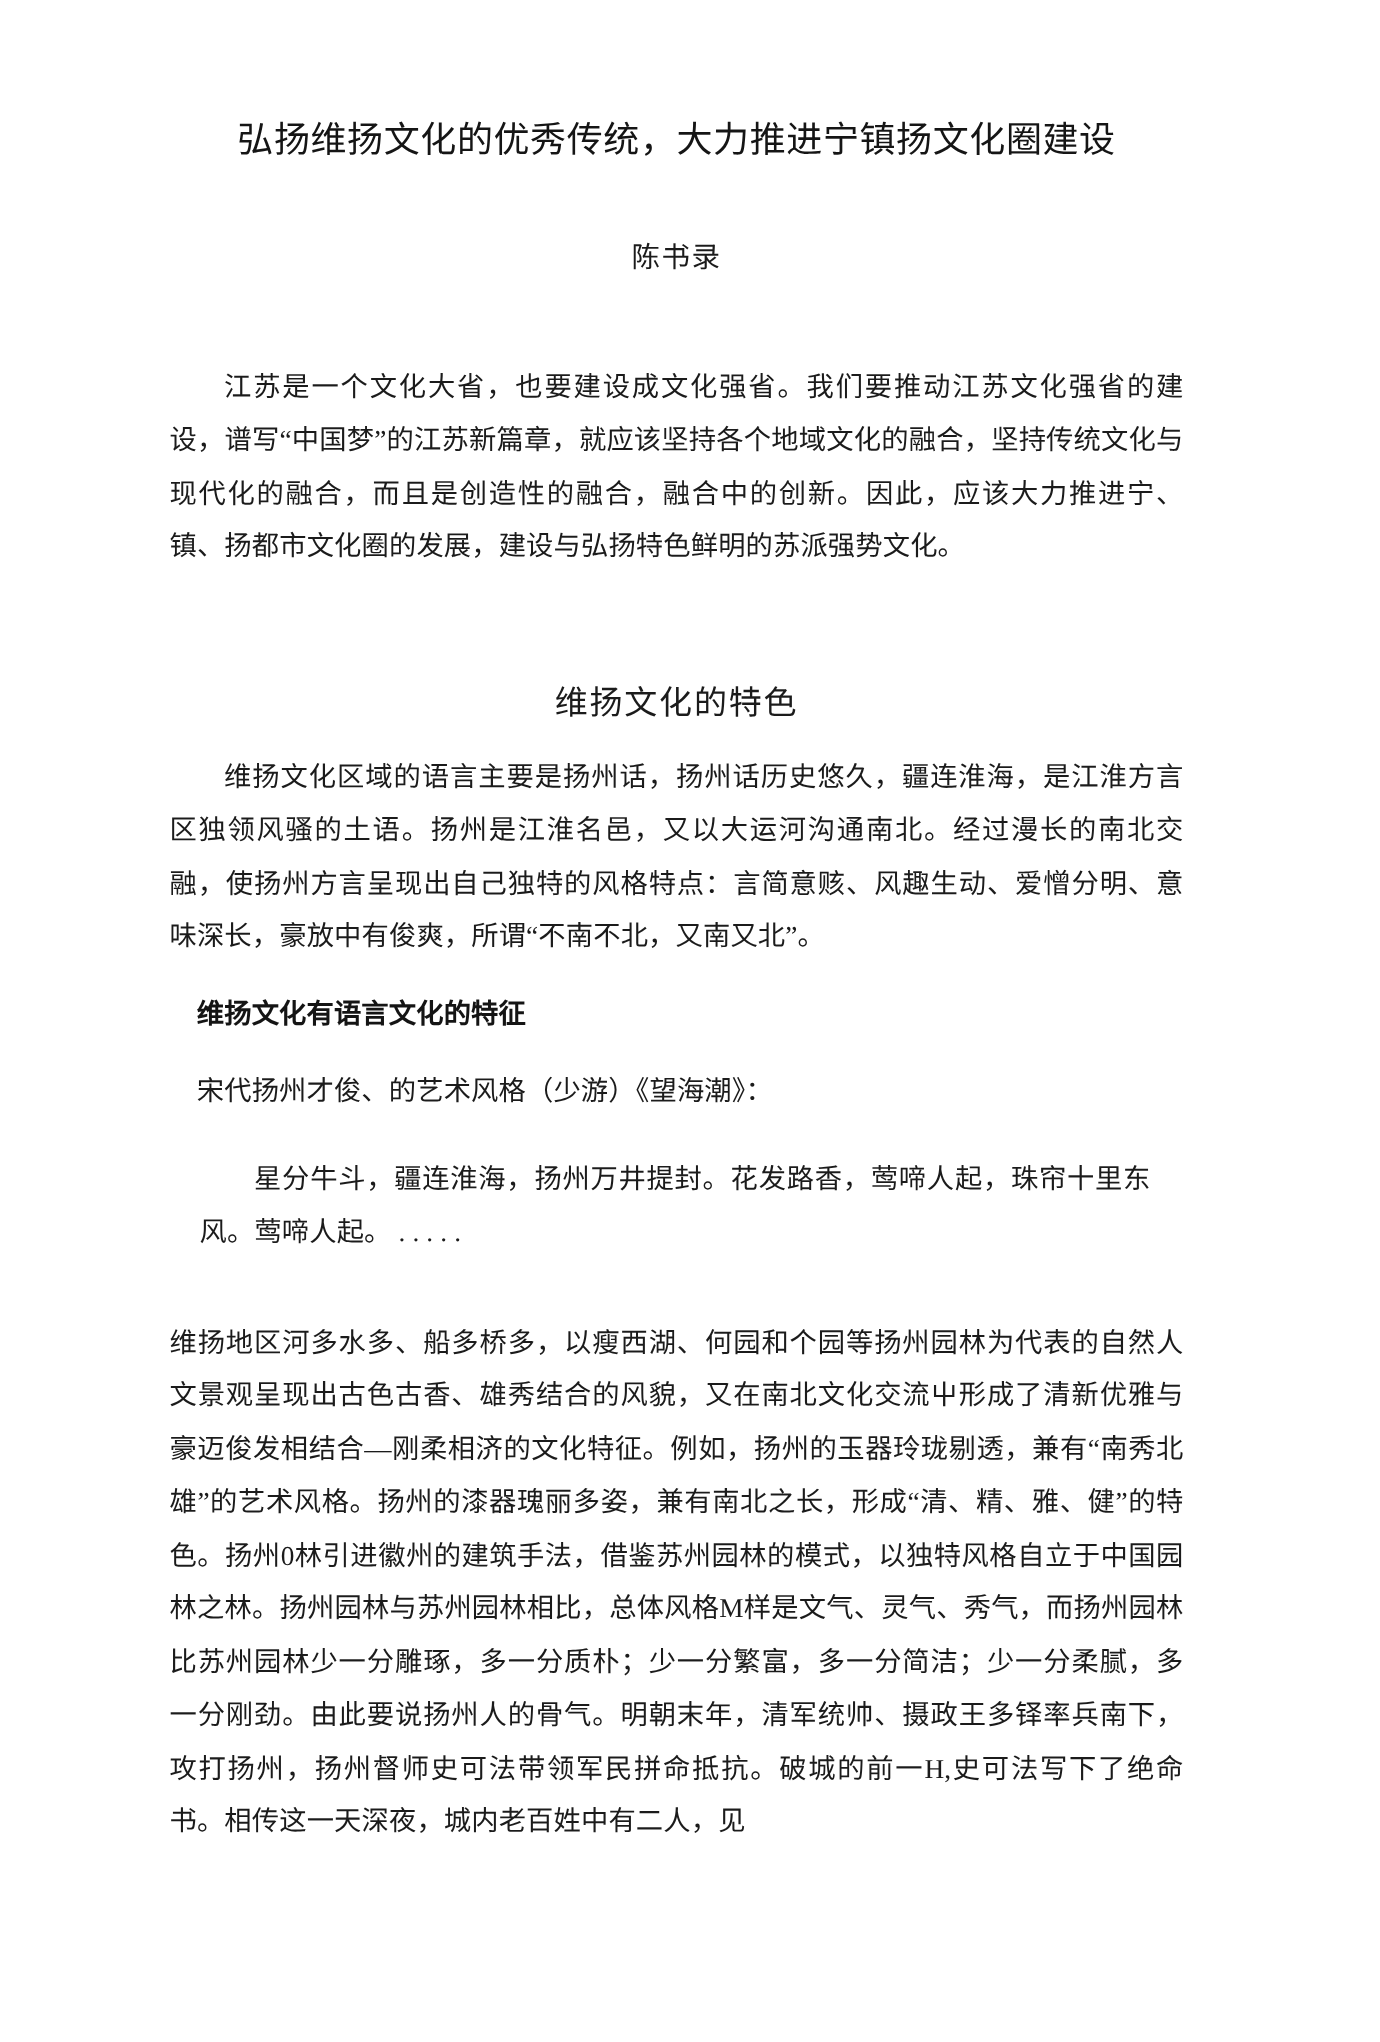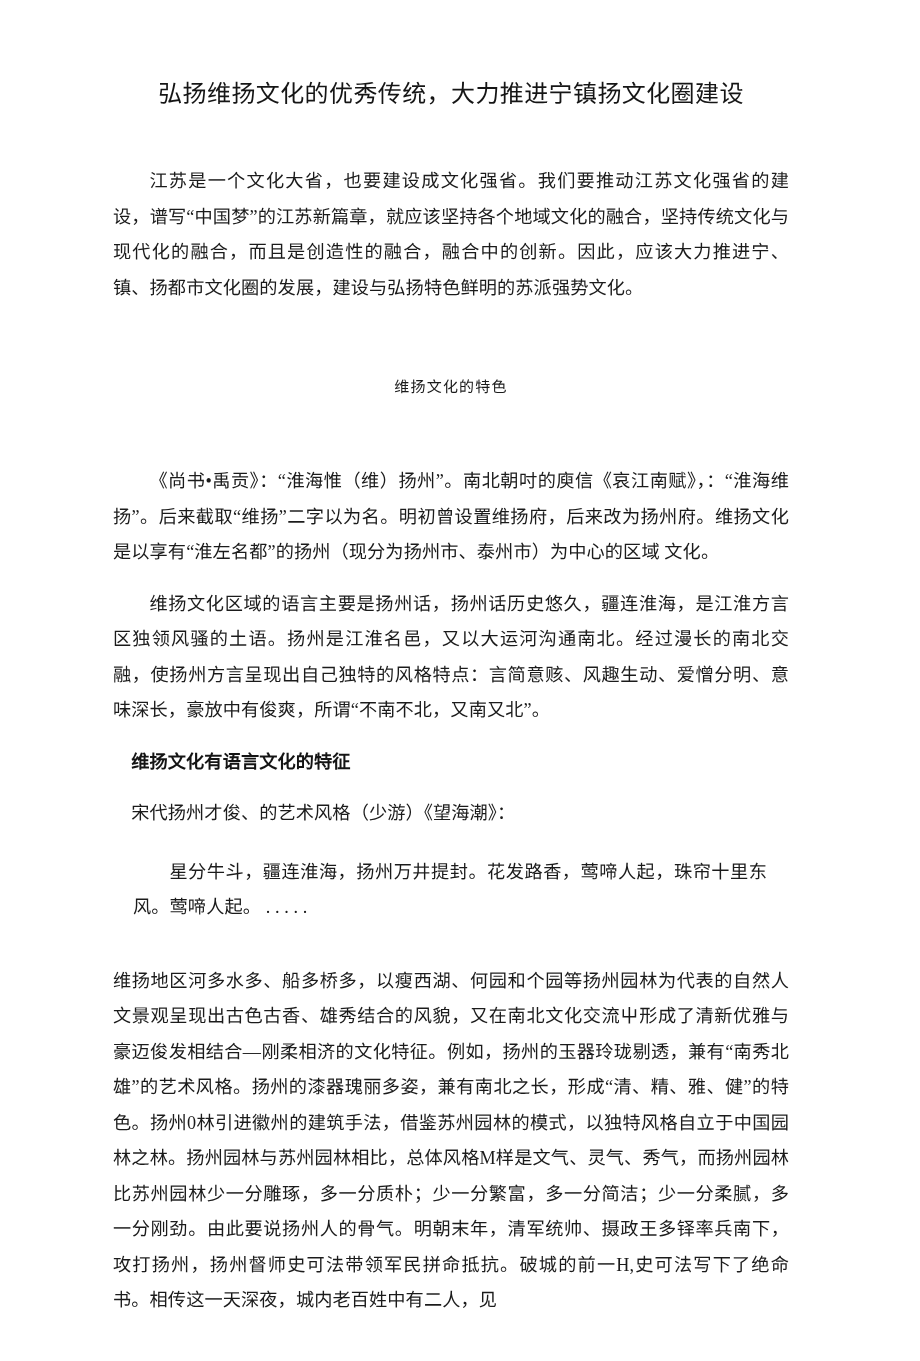--- a/index.html
+++ b/index.html
@@ -49,21 +49,21 @@
     line-height: 1.4;
     text-align: center;
     letter-spacing: 1px;
     color: #1b1b1b;
   }
 
   
   .section-heading {
     margin: 0;
     padding-top: 55px;
-    font-size: 15px;
+    font-size: 22px;
     font-weight: 400;
     line-height: 1.4;
     text-align: center;
     letter-spacing: 1.2px;
     color: #1b1b1b;
   }
 
   
   .para {
     margin: 16px;
@@ -108,26 +108,26 @@
   
   .para-closing { padding-top: 22px; }
 </style>
 </head>
 <body>
 
 <div class="page">
 
   <h1 class="doc-title">弘扬维扬文化的优秀传统，大力推进宁镇扬文化圈建设</h1>
 
+  <p class="doc-author">陈书录</p>
 
   <p class="para indent-2 para-intro">江苏是一个文化大省，也要建设成文化强省。我们要推动江苏文化强省的建设，谱写“中国梦”的江苏新篇章，就应该坚持各个地域文化的融合，坚持传统文化与现代化的融合，而且是创造性的融合，融合中的创新。因此，应该大力推进宁、镇、扬都市文化圈的发展，建设与弘扬特色鲜明的苏派强势文化。</p>
 
   <h2 class="section-heading">维扬文化的特色</h2>
 
-  <p class="para indent-2 para-after-heading">《尚书•禹贡》：“淮海惟（维）扬州”。南北朝吋的庾信《哀江南赋》，：“淮海维扬”。后来截取“维扬”二字以为名。明初曾设置维扬府，后来改为扬州府。维扬文化是以享有“淮左名都”的扬州（现分为扬州市、泰州市）为中心的区域 文化。</p>
 
   <p class="para indent-2">维扬文化区域的语言主要是扬州话，扬州话历史悠久，疆连淮海，是江淮方言区独领风骚的土语。扬州是江淮名邑，又以大运河沟通南北。经过漫长的南北交融，使扬州方言呈现出自己独特的风格特点：言简意赅、风趣生动、爱憎分明、意味深长，豪放中有俊爽，所谓“不南不北，又南又北”。</p>
 
 
   <p class="para indent-1 strong">维扬文化有语言文化的特征</p>
 
   <p class="para indent-1">宋代扬州才俊、的艺术风格（少游）《望海潮》：</p>
 
   <blockquote class="quote-block">星分牛斗，疆连淮海，扬州万井提封。花发路香，莺啼人起，珠帘十里东风。莺啼人起。 . . . . .</blockquote>
 

